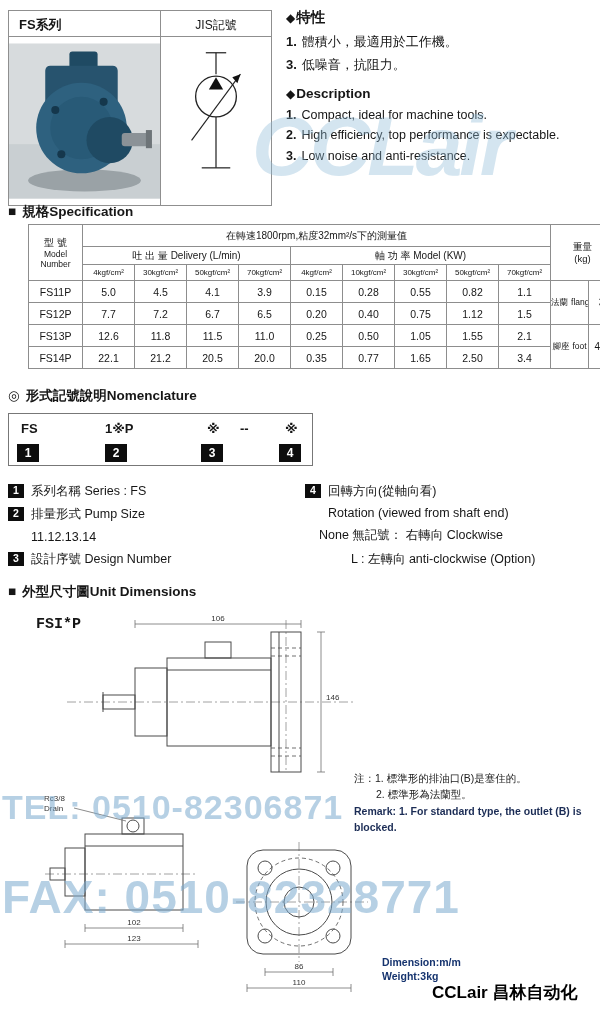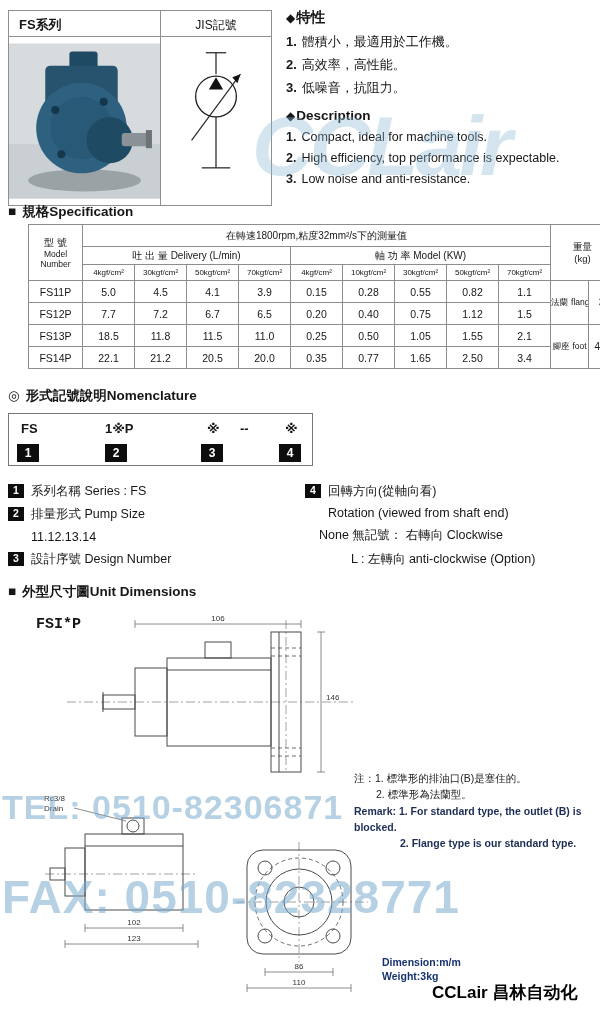--- a/index.html
+++ b/index.html
@@ -112,21 +112,20 @@
         <line x1="40" y1="122" x2="68" y2="122" stroke="#222" stroke-width="1.2"></line>
       </svg>
     </div>
   </div>
 
   <div class="features">
     <div class="sec-title">
       <span class="dia">◆</span><span>特性</span>
     </div>
     <div class="feat-item"><span class="num">1.</span><span>體積小，最適用於工作機。</span></div>
-    <div class="feat-item"><span class="num">2.</span><span>高效率，高性能。</span></div>
     <div class="feat-item"><span class="num">3.</span><span>低噪音，抗阻力。</span></div>
     <div class="sec-title desc-title">
       <span class="dia">◆</span><span>Description</span>
     </div>
     <div class="desc-item"><span class="num">1.</span><span>Compact, ideal for machine tools.</span></div>
     <div class="desc-item"><span class="num">2.</span><span>High efficiency, top performance is expectable.</span></div>
     <div class="desc-item"><span class="num">3.</span><span>Low noise and anti-resistance.</span></div>
   </div>
 
   <div class="sec-head" style="top:203px;">
@@ -198,21 +197,21 @@
       <td class="d-cell">6.7</td>
       <td class="d-cell">6.5</td>
       <td class="d-cell">0.20</td>
       <td class="d-cell">0.40</td>
       <td class="d-cell">0.75</td>
       <td class="d-cell">1.12</td>
       <td class="d-cell">1.5</td>
     </tr>
     <tr class="dr">
       <td class="d-cell">FS13P</td>
-      <td class="d-cell">18.5</td>
+      <td class="d-cell">12.6</td>
       <td class="d-cell">11.8</td>
       <td class="d-cell">11.5</td>
       <td class="d-cell">11.0</td>
       <td class="d-cell">0.25</td>
       <td class="d-cell">0.50</td>
       <td class="d-cell">1.05</td>
       <td class="d-cell">1.55</td>
       <td class="d-cell">2.1</td>
       <td class="w-label" rowspan="2">
         <span>腳座</span><span class="en">foot</span>
@@ -347,21 +346,20 @@
     <line class="dim" x1="15" y1="150" x2="119" y2="150"></line>
     <line class="dim" x1="15" y1="146" x2="15" y2="154"></line>
     <line class="dim" x1="119" y1="146" x2="119" y2="154"></line>
     <text x="67" y="147">110</text>
   </svg>
 
   <div class="notes">
     <div>注：1. 標準形的排油口(B)是塞住的。</div>
     <div class="zh2">2. 標準形為法蘭型。</div>
     <div class="en1">Remark: 1. For standard type, the outlet (B) is blocked.</div>
-    <div class="en2">2. Flange type is our standard type.</div>
   </div>
 
   <div class="footer-note" style="top:956px;">Dimension:m/m</div>
   <div class="footer-note" style="top:970px;">Weight:3kg</div>
   <div class="brand">CCLair 昌林自动化</div>
 
   <div class="wm wm-top">CCLair</div>
   <div class="wm wm-tel">TEL: 0510-82306871</div>
   <div class="wm wm-fax">FAX: 0510-82328771</div>
 

